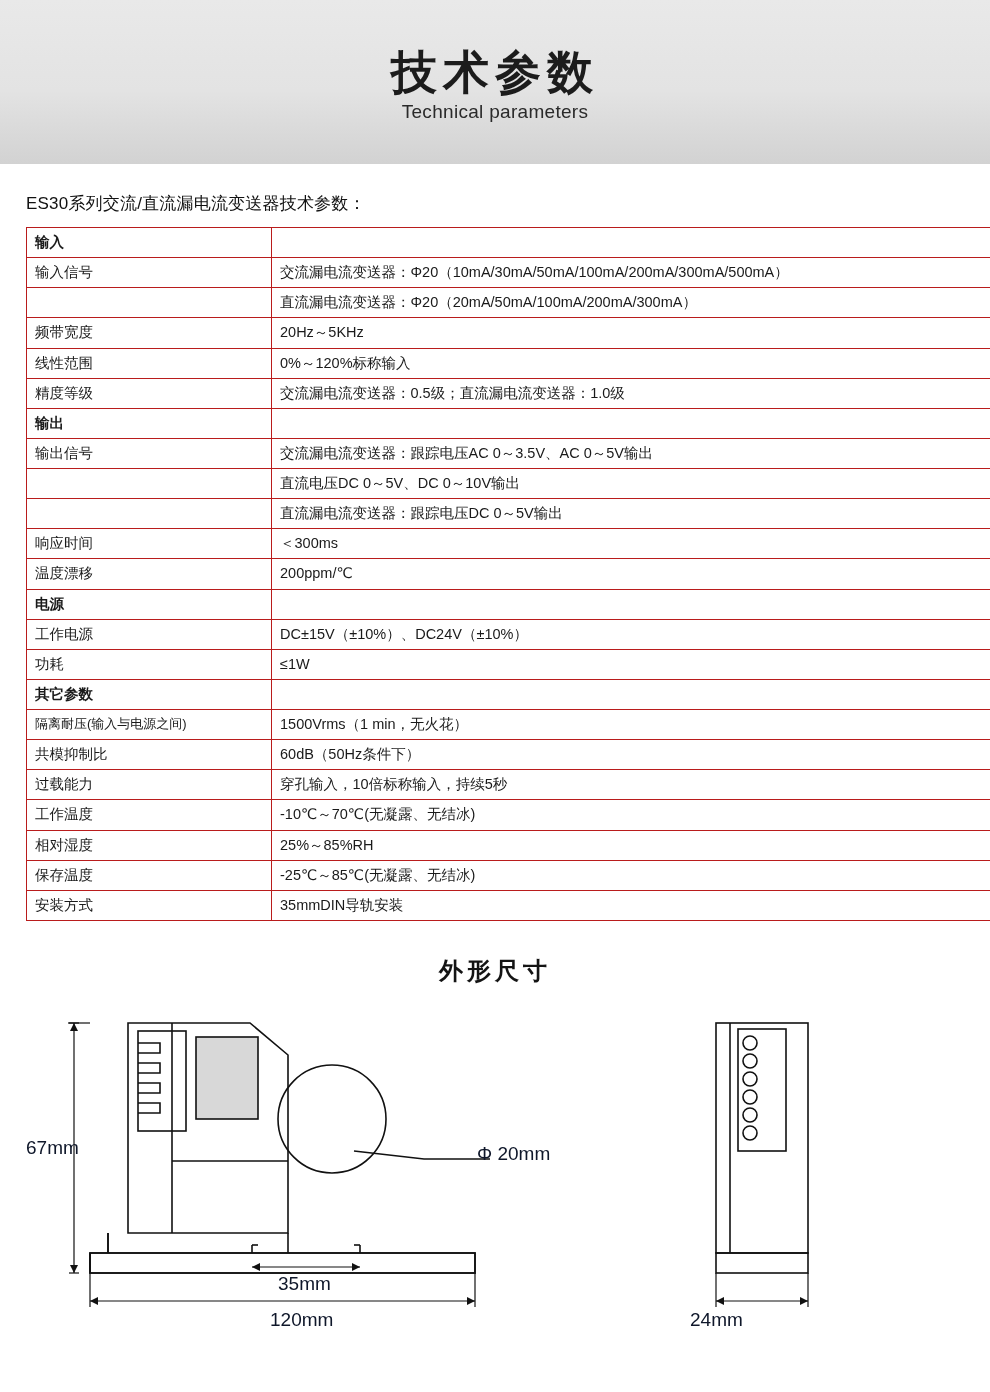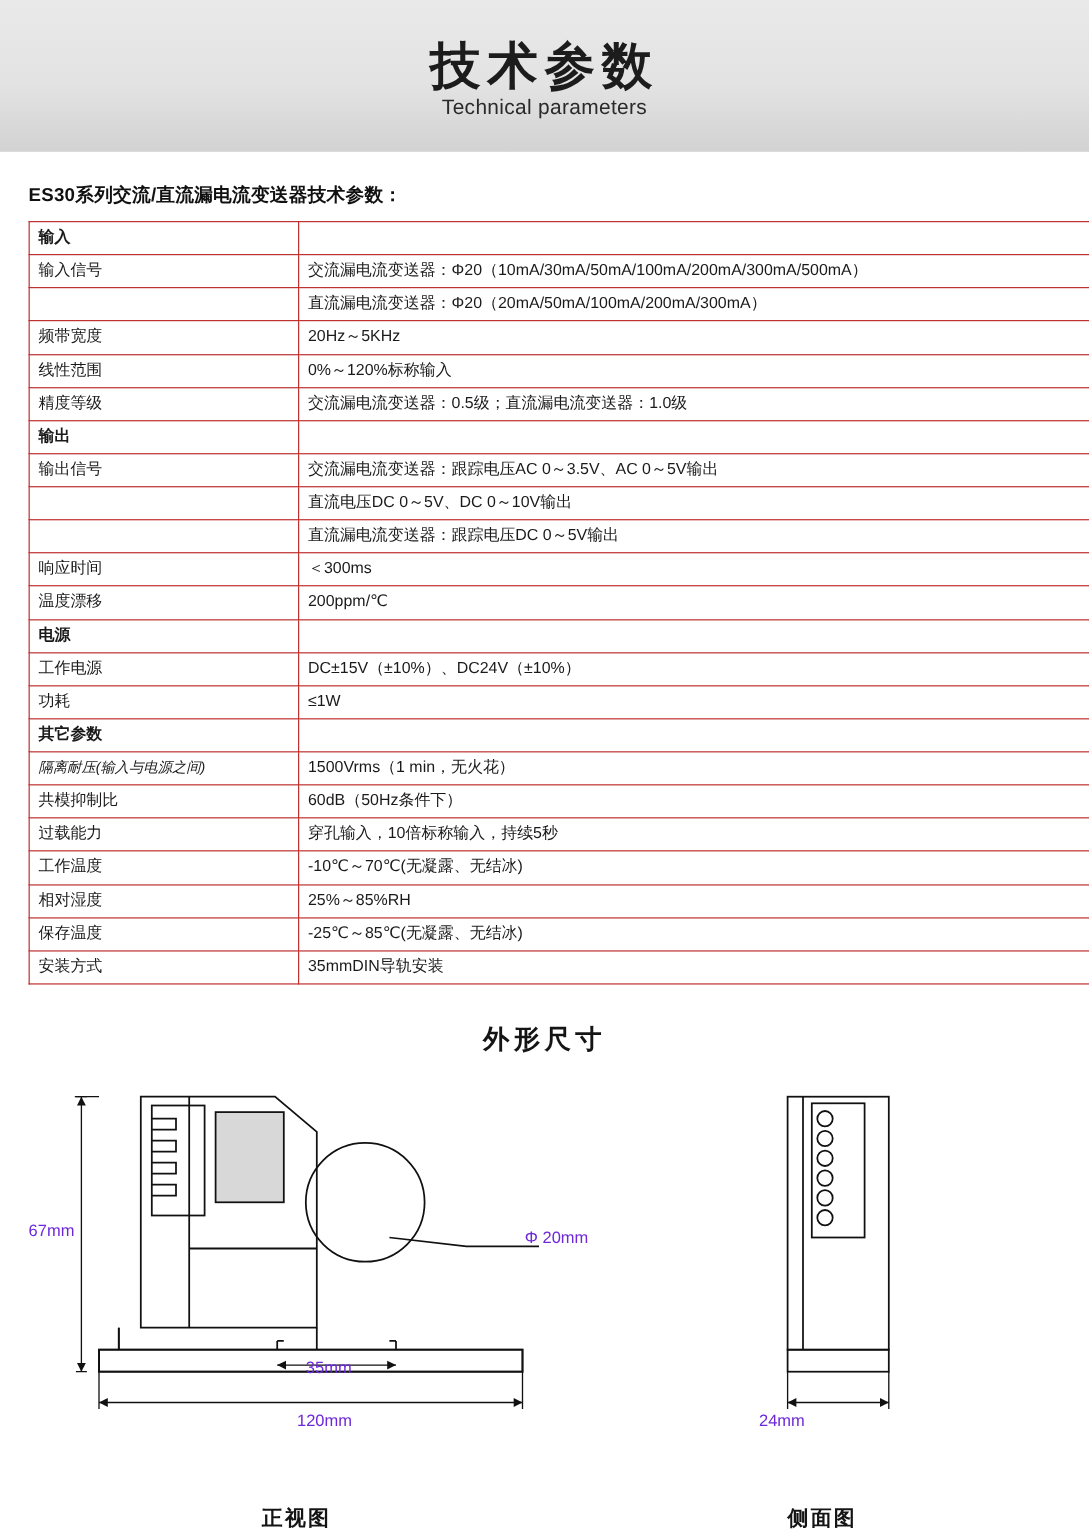--- a/index.html
+++ b/index.html
@@ -11,21 +11,21 @@
     height: 1392px;
     background: #ffffff;
     font-family: "Liberation Sans", "DejaVu Sans", sans-serif;
     color: #1a1a1a;
     overflow: hidden;
     position: relative;
   }
   
   .banner {
     width: 100%;
-    height: 138px;
+    height: 164px;
     background: linear-gradient(to bottom, #e9e9e9 0%, #e3e3e3 55%, #d2d2d2 100%);
     display: flex;
     flex-direction: column;
     align-items: center;
     justify-content: center;
     box-sizing: border-box;
     padding-top: 6px;
   }
   .banner-title {
     font-size: 46px;
@@ -37,21 +37,21 @@
   .banner-sub {
     font-size: 19px;
     color: #2a2a2a;
     letter-spacing: 0.3px;
     margin-top: 3px;
   }
   
   .sec-heading {
     margin: 28px 0 12px 26px;
     font-size: 17px;
-    font-weight: bold;
+    font-weight: normal;
     color: #111;
     letter-spacing: 0.2px;
   }
   
   .spec-wrap {
     margin: 0 26px;
   }
   table.spec {
     border-collapse: collapse;
     width: 936px;
@@ -64,21 +64,20 @@
     vertical-align: middle;
     line-height: 1.25;
     height: 17px;
   }
   td.k {
     width: 228px;
     white-space: nowrap;
   }
   td.k.small {
     font-size: 13px;
-    font-style: italic;
   }
   td.v {
     width: 706px;
   }
   tr.grp td {
     font-weight: bold;
   }
   td.indent {
     padding-left: 92px;
   }
@@ -102,22 +101,22 @@
     position: absolute;
     font-size: 19px;
     font-weight: bold;
     letter-spacing: 2px;
     color: #141414;
   }
   .cap-front { left: 238px; top: 392px; }
   .cap-side  { left: 716px; top: 392px; }
   .dimlabel {
     position: absolute;
-    font-size: 15px;
-    color: #6d28d9;
+    font-size: 19px;
+    color: #0f172a;
   }
   svg { display: block; }
 </style>
 </head>
 <body>
 
 <div class="banner">
   <div class="banner-title">技术参数</div>
   <div class="banner-sub">Technical parameters</div>
 </div>
@@ -301,19 +300,19 @@
       <path d="M56 272 L56 306"></path>
       <path d="M148 272 L148 306"></path>
       <path d="M56 300 L64 296 L64 304 Z" fill="#111" stroke="none"></path>
       <path d="M148 300 L140 296 L140 304 Z" fill="#111" stroke="none"></path>
     </g>
   </svg>
 
   <div class="dimlabel" style="left:24px; top:1098px;"></div>
   <div class="dimlabel" style="left:26px; top:136px;">67mm</div>
   <div class="dimlabel" style="left:270px; top:308px;">120mm</div>
-  <div class="dimlabel" style="left:278px; top:260px;">35mm</div>
+  <div class="dimlabel" style="left:278px; top:272px;">35mm</div>
   <div class="dimlabel" style="left:477px; top:142px;">Φ 20mm</div>
   <div class="dimlabel" style="left:690px; top:308px;">24mm</div>
 
   <div class="caption cap-front">正视图</div>
   <div class="caption cap-side">侧面图</div>
 </div>
 
 </body></html>

